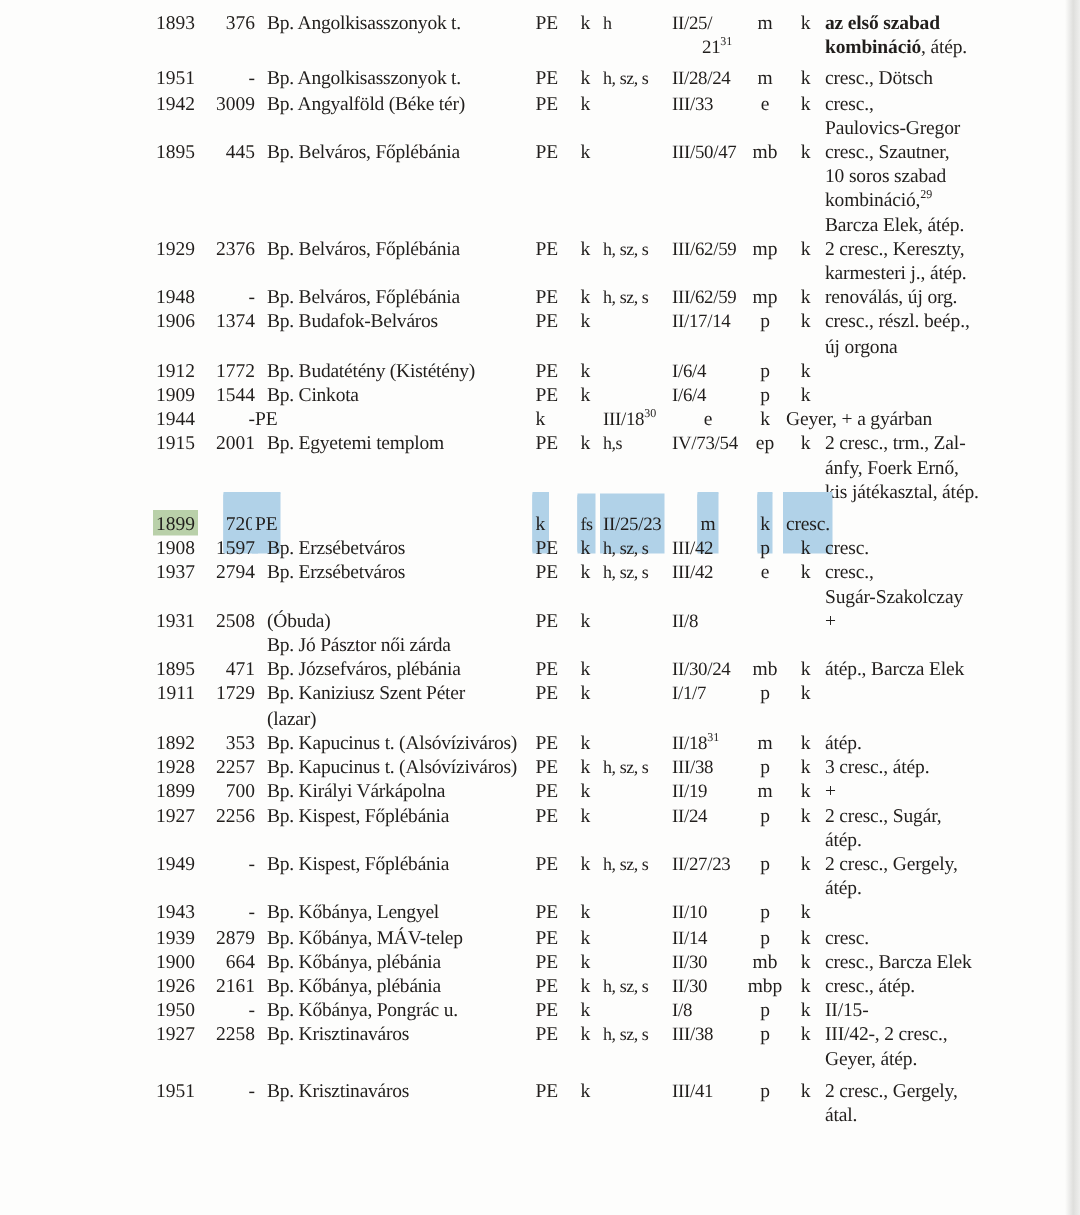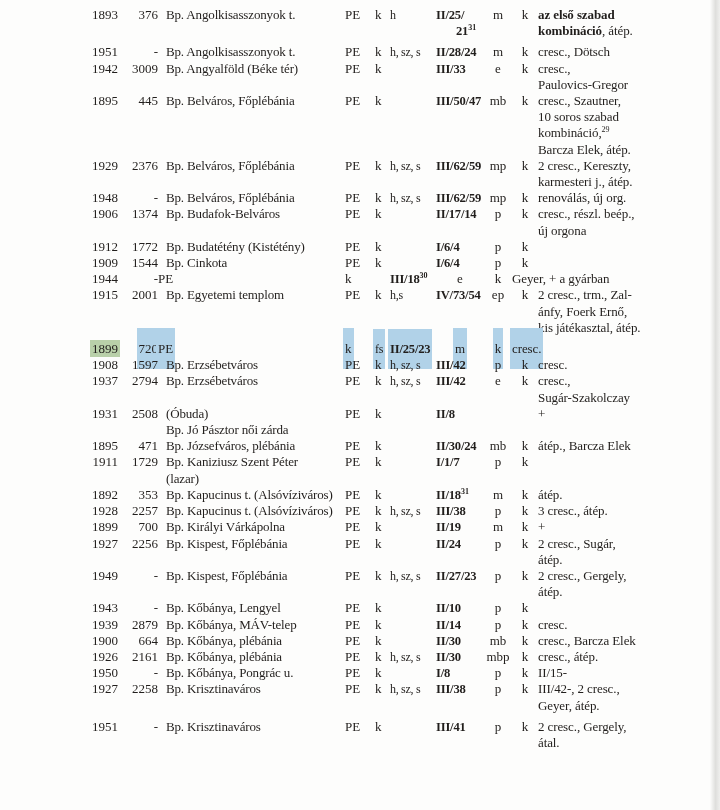--- a/index.html
+++ b/index.html
@@ -8,36 +8,36 @@
     position:relative;
     width:720px;height:810px;
     background:var(--paper,#fdfdfc);
     overflow:hidden;
     font-family:"Liberation Serif","DejaVu Serif",serif;
     font-size:13px;
     color:var(--text,#211e1c);
   }
   .table{
     position:absolute;
-    left:4px;top:7px;
+    left:16px;top:7px;
     width:640px;
   }
   .row{
     display:grid;
     grid-template-columns:30px 40px 187px 30px 15px 46px 48px 28px 26px 166px;
     margin-left:84px;
     line-height:16.2px;
   }
   .row.gap{margin-top:5px;}
   .cell{white-space:nowrap;}
   .a-right{text-align:right;}
   .a-center{text-align:center;}
   .c-name{padding-left:8px;letter-spacing:-0.15px;}
   .c-hs{font-size:12px;letter-spacing:-0.3px;}
-  .c-size{font-size:12.6px;letter-spacing:-0.2px;font-weight:bold;}
+  .c-size{font-size:12.6px;letter-spacing:-0.2px;}
   .c-notes{letter-spacing:-0.1px;}
   .ln{white-space:nowrap;}
   .ln.ind{padding-left:20px;}
   .b{font-weight:bold;}
   sup{font-size:8px;line-height:0;vertical-align:super;letter-spacing:0;}
   .sel .hlb{background:var(--hl-blue,#b1d2e8);box-shadow:0 -1px 0 var(--hl-blue,#b1d2e8),0 1px 0 var(--hl-blue,#b1d2e8);padding:12px 2px;margin:0 -2px;}
   .sel .hlg{background:var(--hl-green,#b9d0a9);box-shadow:0 -1px 0 var(--hl-green,#b9d0a9),0 1px 0 var(--hl-green,#b9d0a9);padding:0 2px;margin:0 -2px;}
   .edge{
     position:absolute;right:0;top:0;bottom:0;width:10px;
     background:linear-gradient(to right,rgba(115,115,108,0) 0%,rgba(115,115,108,0.22) 55%,rgba(115,115,108,0.10) 100%);

